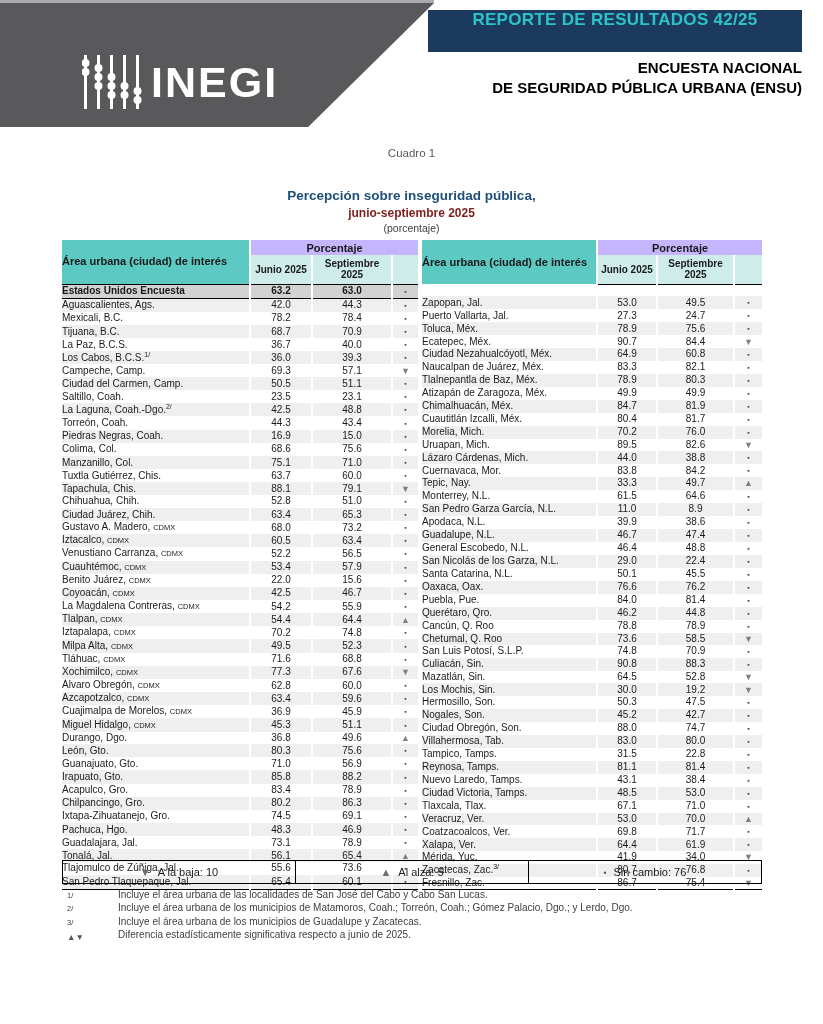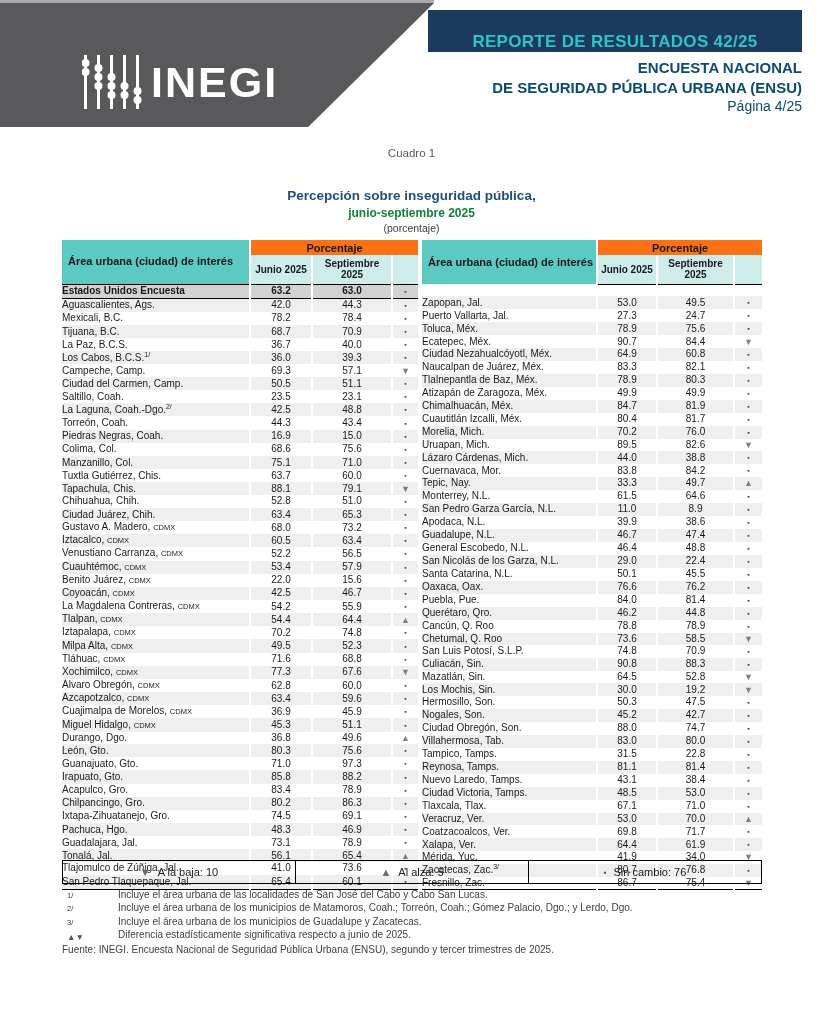--- a/index.html
+++ b/index.html
@@ -6,41 +6,41 @@
   body { background:#e8e8e8; font-family:"Liberation Sans", sans-serif; }
   .page { position:relative; width:823px; height:1024px; background:#fff; margin:0 auto; overflow:hidden; color:#1a1a1a; }
 
   
   .top-strip { position:absolute; top:0; left:0; width:434px; height:3px; background:#ababad; }
   .gray-block { position:absolute; top:3px; left:0; width:434px; height:124px; background:#59595b;
                 clip-path:polygon(0 0,100% 0,71% 100%,0 100%); }
   .logo { position:absolute; left:82px; top:52px; display:flex; align-items:center; gap:7px; color:#fff; }
   .logo-text { font-size:43px; font-weight:bold; letter-spacing:2px; line-height:1; }
   .banner { position:absolute; top:10px; left:428px; width:374px; height:42px; background:#1c3a5e;
-            display:flex; align-items:flex-end; justify-content:center; }
+            display:flex; align-items:flex-start; justify-content:center; }
   .banner-text { color:#2cc3c9; font-weight:bold; font-size:17px; letter-spacing:.3px; }
-  .masthead { position:absolute; top:58px; right:21px; text-align:right; color:#0c4a6e; }
+  .masthead { position:absolute; top:58px; right:21px; text-align:right; color:#000000; }
   .mh-bold { font-weight:bold; font-size:15px; line-height:19.5px; }
   .mh-reg  { font-size:14px; line-height:19.5px; }
 
   
   .caption { position:absolute; top:147px; left:0; width:100%; text-align:center; }
   .cuadro  { font-size:11.5px; color:#595959; margin-bottom:4px; }
   .t1      { font-size:13.5px; font-weight:bold; color:#1f4e79; line-height:17px;margin-top:28px; }
-  .subt    { font-size:12px; font-weight:600; color:#15803d; margin-top:2px; }
+  .subt    { font-size:12px; font-weight:600; color:#7f1d1d; margin-top:2px; }
   .unit    { font-size:10.5px; color:#414042; margin-top:2px; }
 
   
   .tables { position:absolute; top:240px; left:62px; width:700px; display:flex; gap:4px; }
   table.tbl { border-collapse:collapse; table-layout:fixed; font-size:10px; }
   .tbl-left  { width:356px; }
   .tbl-right { width:340px; }
   .tbl th { font-weight:bold; color:#1a1a1a; }
-  th.area { background:#5cc9c2; text-align:left; padding-left:6px; font-size:11px; line-height:13px; vertical-align:middle; }
-  th.pct  { background:#f97316; font-size:11px; height:15px; border-left:2px solid #fff; }
+  th.area { background:#5cc9c2; text-align:left; padding-left:0; font-size:11px; line-height:13px; vertical-align:middle; }
+  th.pct  { background:#c4b5fd; font-size:11px; height:15px; border-left:2px solid #fff; }
   tr.sub-row th { background:#cdecea; font-size:10px; line-height:11.5px; height:29px; border-left:2px solid #fff; border-bottom:1px solid #000; }
   .tbl tbody td { height:12.4px; line-height:12px; padding:0; white-space:nowrap; overflow:hidden; }
   td.name { text-align:left; padding-left:6px; }
   td.val  { text-align:center; border-left:2px solid #fff; }
   td.chg  { text-align:center; border-left:2px solid #fff; }
   .tbl tbody tr:nth-child(even) td { background:#efefef; }
   .tbl tbody tr.em td { background:#d2d2d2; font-weight:bold; border-top:1px solid #000; border-bottom:1px solid #000; }
   .tbl tbody tr:last-child td { border-bottom:1px solid #000; }
   .sc { font-size:7.5px; }
   sup.fnm { font-size:7px; vertical-align:super; line-height:0; }
@@ -96,21 +96,20 @@
     </div>
   </div>
 
   <div class="banner">
     <span class="banner-text">REPORTE DE RESULTADOS 42/25</span>
   </div>
 
   <div class="masthead">
     <div class="mh-bold">ENCUESTA NACIONAL</div>
     <div class="mh-bold">DE SEGURIDAD PÚBLICA URBANA (ENSU)</div>
-    <div class="mh-reg">Página 4/25</div>
   </div>
 
   <div class="caption">
     <div class="cuadro">Cuadro 1</div>
     <div class="t1">Percepción sobre inseguridad pública,</div>
     <div class="subt">junio-septiembre 2025</div>
     <div class="unit">(porcentaje)</div>
   </div>
 
   <div class="tables">
@@ -345,21 +344,21 @@
           </tr>
           <tr>
             <td class="name">León, Gto.</td>
             <td class="val">80.3</td>
             <td class="val">75.6</td>
             <td class="chg"><span class="sym-same">▪</span></td>
           </tr>
           <tr>
             <td class="name">Guanajuato, Gto.</td>
             <td class="val">71.0</td>
-            <td class="val">97.3</td>
+            <td class="val">56.9</td>
             <td class="chg"><span class="sym-same">▪</span></td>
           </tr>
           <tr>
             <td class="name">Irapuato, Gto.</td>
             <td class="val">85.8</td>
             <td class="val">88.2</td>
             <td class="chg"><span class="sym-same">▪</span></td>
           </tr>
           <tr>
             <td class="name">Acapulco, Gro.</td>
@@ -392,21 +391,21 @@
             <td class="chg"><span class="sym-same">▪</span></td>
           </tr>
           <tr>
             <td class="name">Tonalá, Jal.</td>
             <td class="val">56.1</td>
             <td class="val">65.4</td>
             <td class="chg"><span class="sym-up">▲</span></td>
           </tr>
           <tr>
             <td class="name">Tlajomulco de Zúñiga, Jal.</td>
-            <td class="val">41.0</td>
+            <td class="val">55.6</td>
             <td class="val">73.6</td>
             <td class="chg"><span class="sym-same">▪</span></td>
           </tr>
           <tr>
             <td class="name">San Pedro Tlaquepaque, Jal.</td>
             <td class="val">65.4</td>
             <td class="val">60.1</td>
             <td class="chg"><span class="sym-same">▪</span></td>
           </tr>
         </tbody>
@@ -742,16 +741,15 @@
         <div class="fn-text">Incluye el área urbana de los municipios de Matamoros, Coah.; Torreón, Coah.; Gómez Palacio, Dgo.; y Lerdo, Dgo.</div>
       </div>
       <div class="fn-line">
         <div class="fn-marker">3/</div>
         <div class="fn-text">Incluye el área urbana de los municipios de Guadalupe y Zacatecas.</div>
       </div>
       <div class="fn-line">
         <div class="fn-marker arrows">▲▼</div>
         <div class="fn-text">Diferencia estadísticamente significativa respecto a junio de 2025.</div>
       </div>
-      <div class="fn-source">Fuente: INEGI. Encuesta Nacional de Seguridad Pública Urbana (ENSU), segundo y tercer trimestres de 2025.</div>
     </div>
 
 </div>
 
 </body></html>

